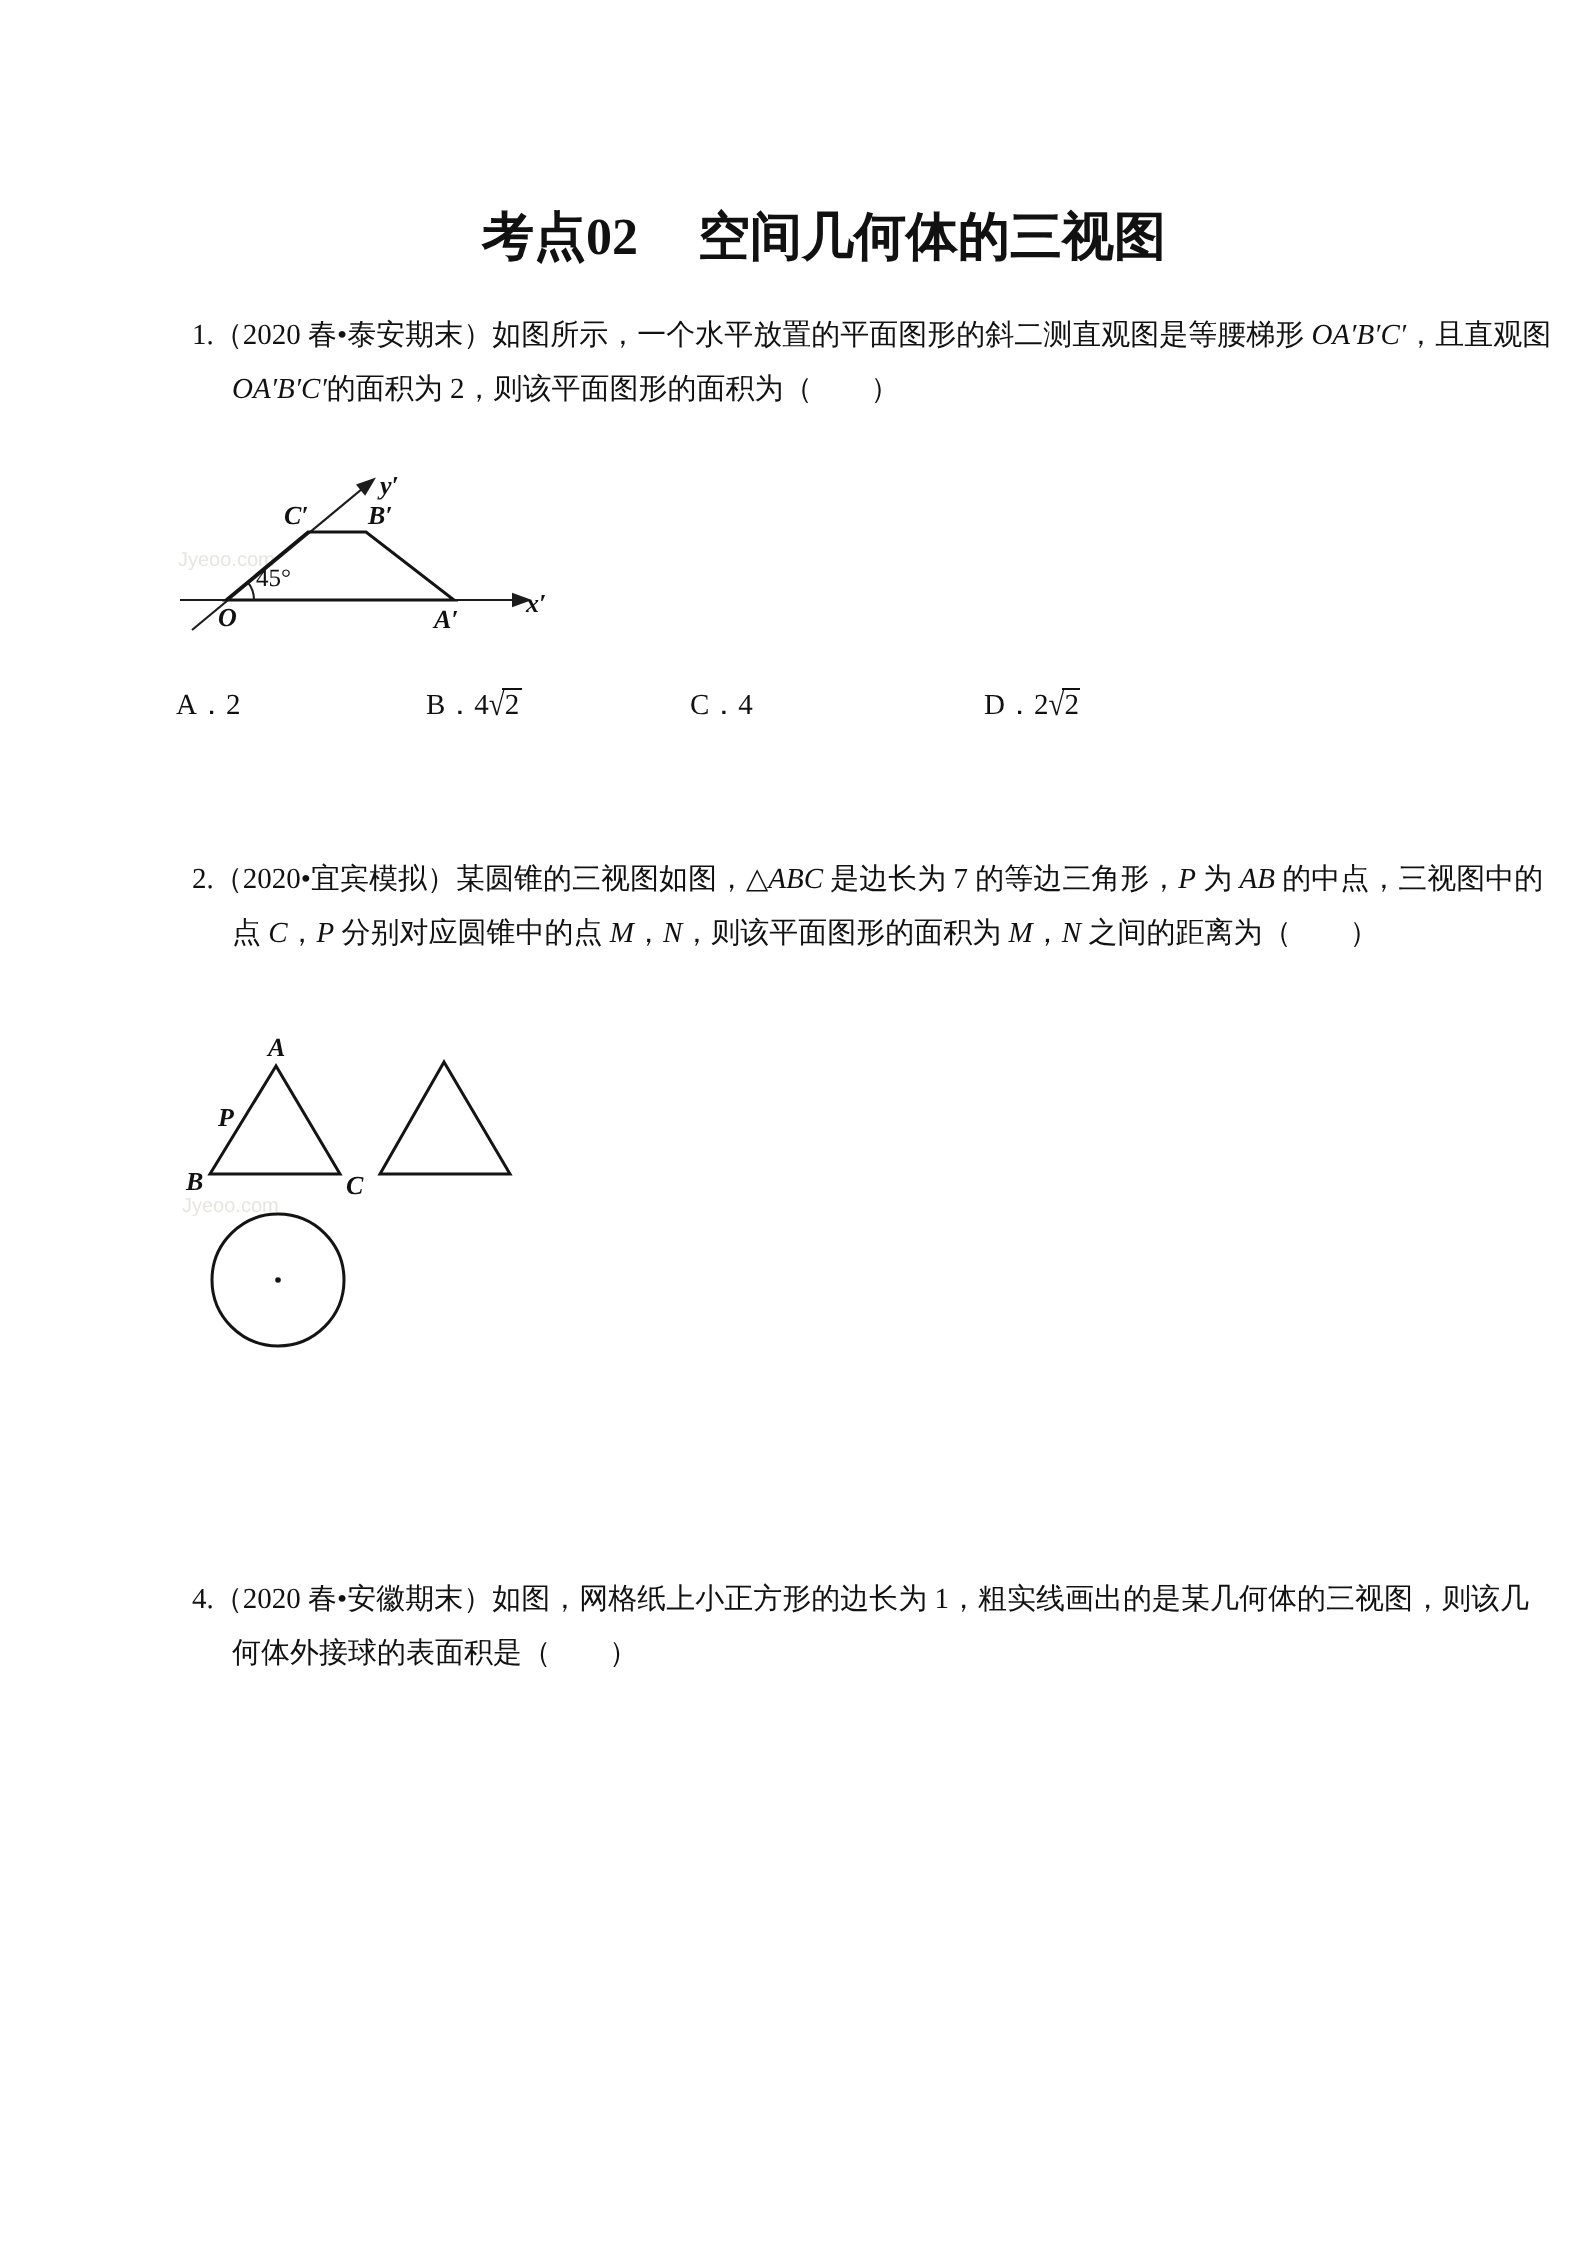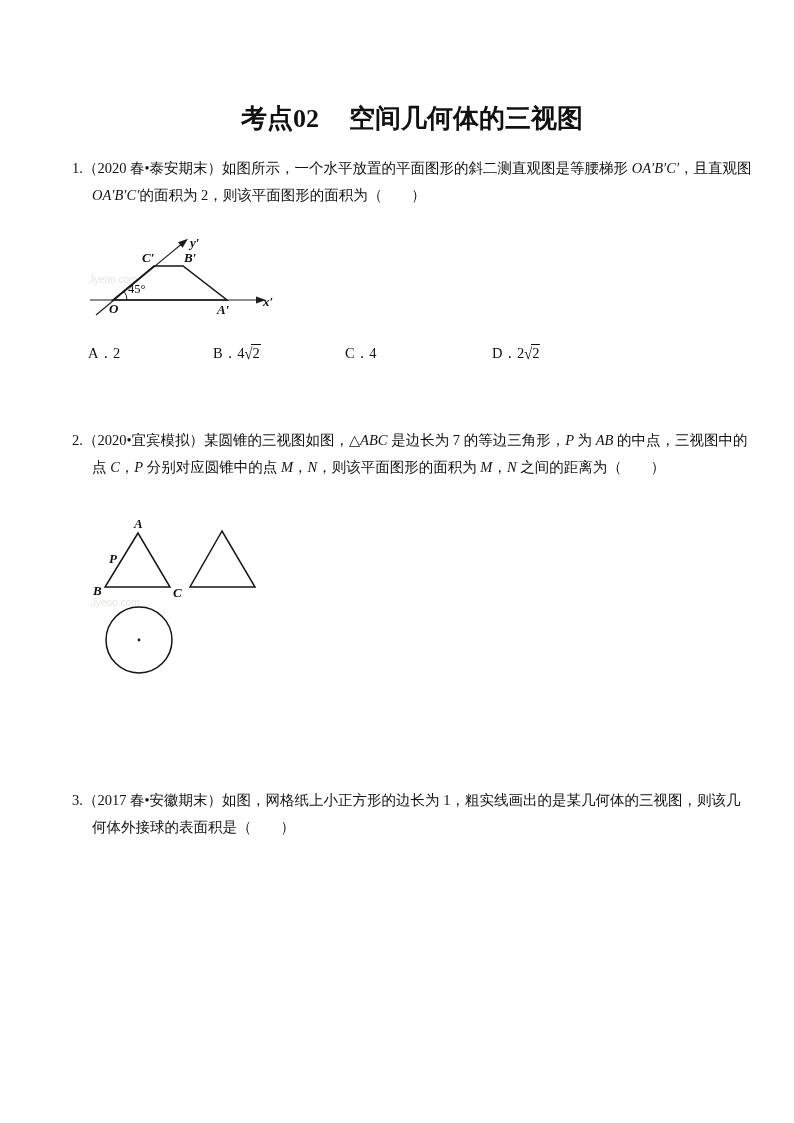--- a/index.html
+++ b/index.html
@@ -1,21 +1,21 @@
 <!DOCTYPE html>
 <html><head>
 <meta charset="utf-8">
 <style>
   html,body{margin:0;padding:0;background:#ffffff;}
   .page{position:relative;width:794px;height:1123px;background:#ffffff;color:#111;
         font-family:"Liberation Serif","DejaVu Serif",serif;overflow:hidden;padding-left:30px;}
   .title{position:absolute;top:101px;left:0;width:100%;text-align:center;
          font-size:26px;font-weight:bold;white-space:nowrap;}
   .title .gap{display:inline-block;width:30px;}
-  .line{position:absolute;font-size:14.5px;line-height:20px;white-space:nowrap;}
+  .line{position:absolute;font-size:14.5px;line-height:20px;white-space:nowrap;margin-left:24px;}
   .it{font-style:italic;}
   .choices{position:absolute;left:0;width:100%;height:26px;}
   .choice{position:absolute;font-size:14.5px;line-height:20px;white-space:nowrap;text-align:right;}
   .sq{display:inline-block;transform:scaleY(1.12);margin-right:-1px;}
   .rad{border-top:1px solid #111;padding:0 1px;}
   svg{position:absolute;}
   .ax{stroke:#1c1c1c;stroke-width:1.1;fill:none;}
   .shape{stroke:#141414;stroke-width:1.5;fill:none;stroke-linejoin:miter;}
   .arc{stroke:#1c1c1c;stroke-width:1;fill:none;}
   .arrow{fill:#1c1c1c;}
@@ -80,19 +80,19 @@
     <circle class="shape" cx="49" cy="127" r="33"></circle>
     <circle class="dot" cx="49" cy="127" r="1.4"></circle>
     <text class="lab" x="44" y="15">A</text>
     <text class="lab" x="19" y="50">P</text>
     <text class="lab" x="3" y="82">B</text>
     <text class="lab" x="83" y="84">C</text>
   </svg>
 
 
   <div class="line" style="left:72px;top:790px;">
-    <span>3.（2017 春•安徽期末）如图，网格纸上小正方形的边长为 1，粗实线画出的是某几何体的三视图，则该几</span>
+    <span>4.（2020 春•安徽期末）如图，网格纸上小正方形的边长为 1，粗实线画出的是某几何体的三视图，则该几</span>
   </div>
   <div class="line" style="left:92px;top:817px;">
     <span>何体外接球的表面积是（　　）</span>
   </div>
 
 </div>
 
 </body></html>

